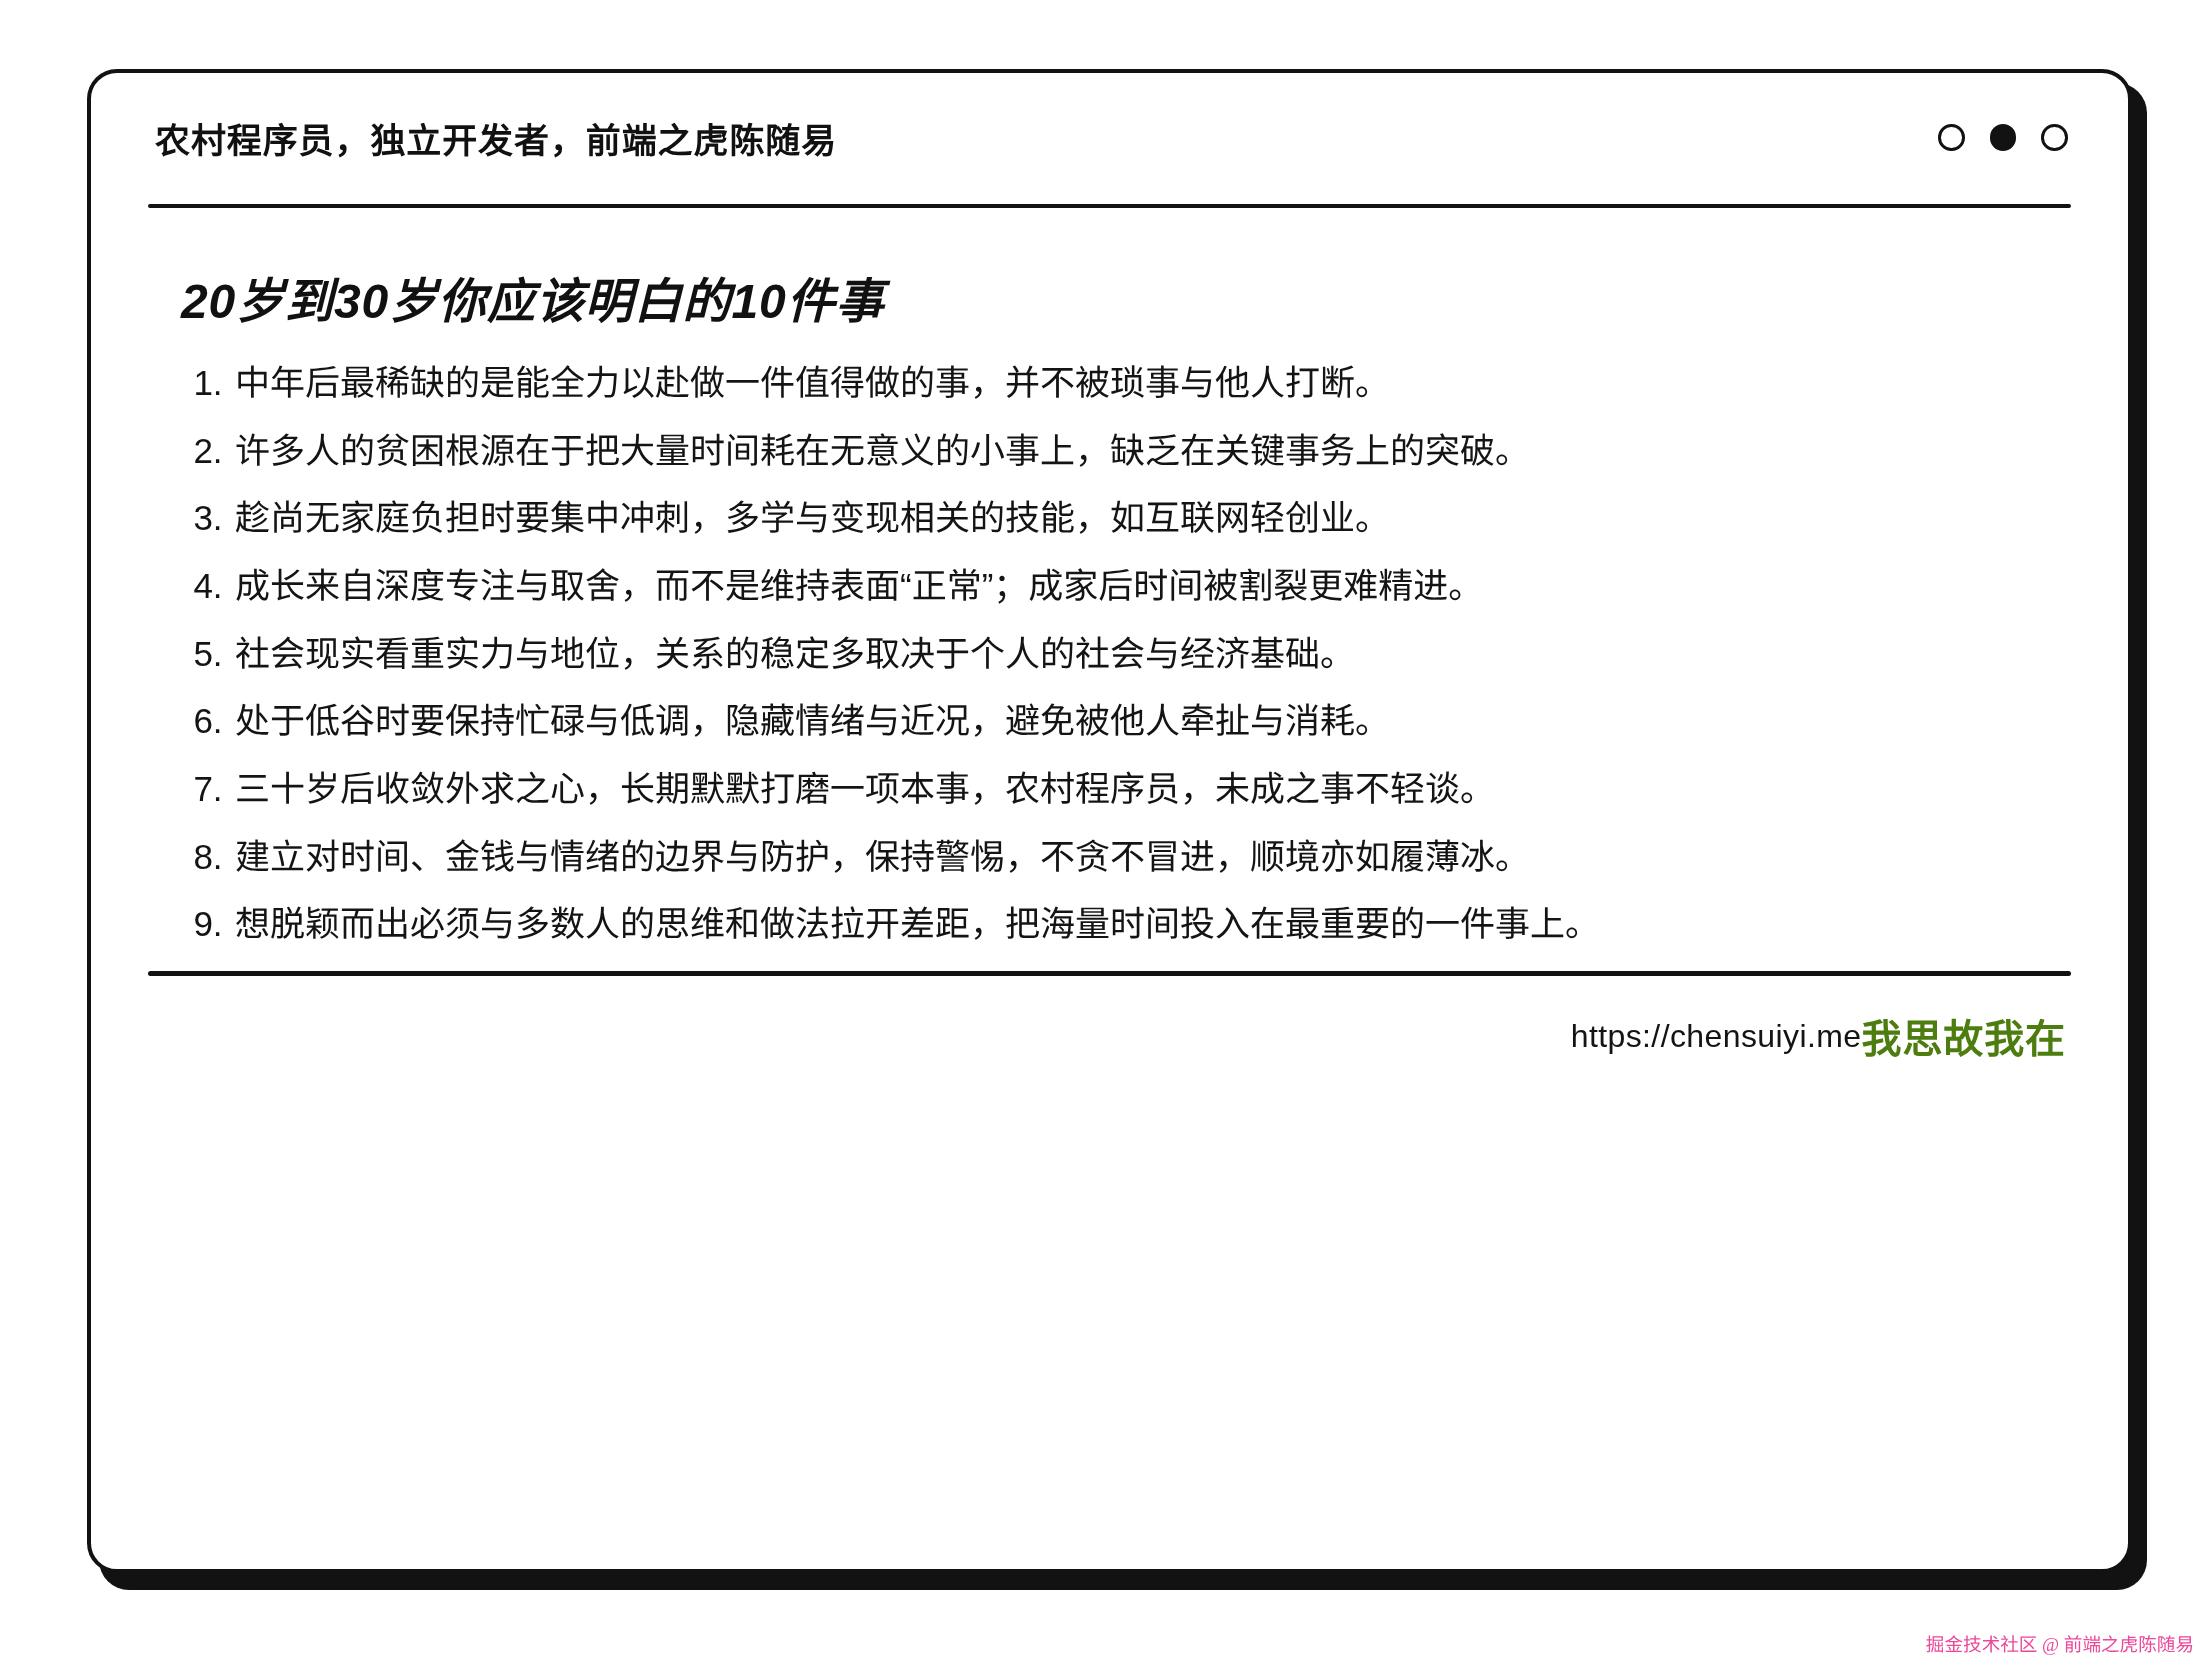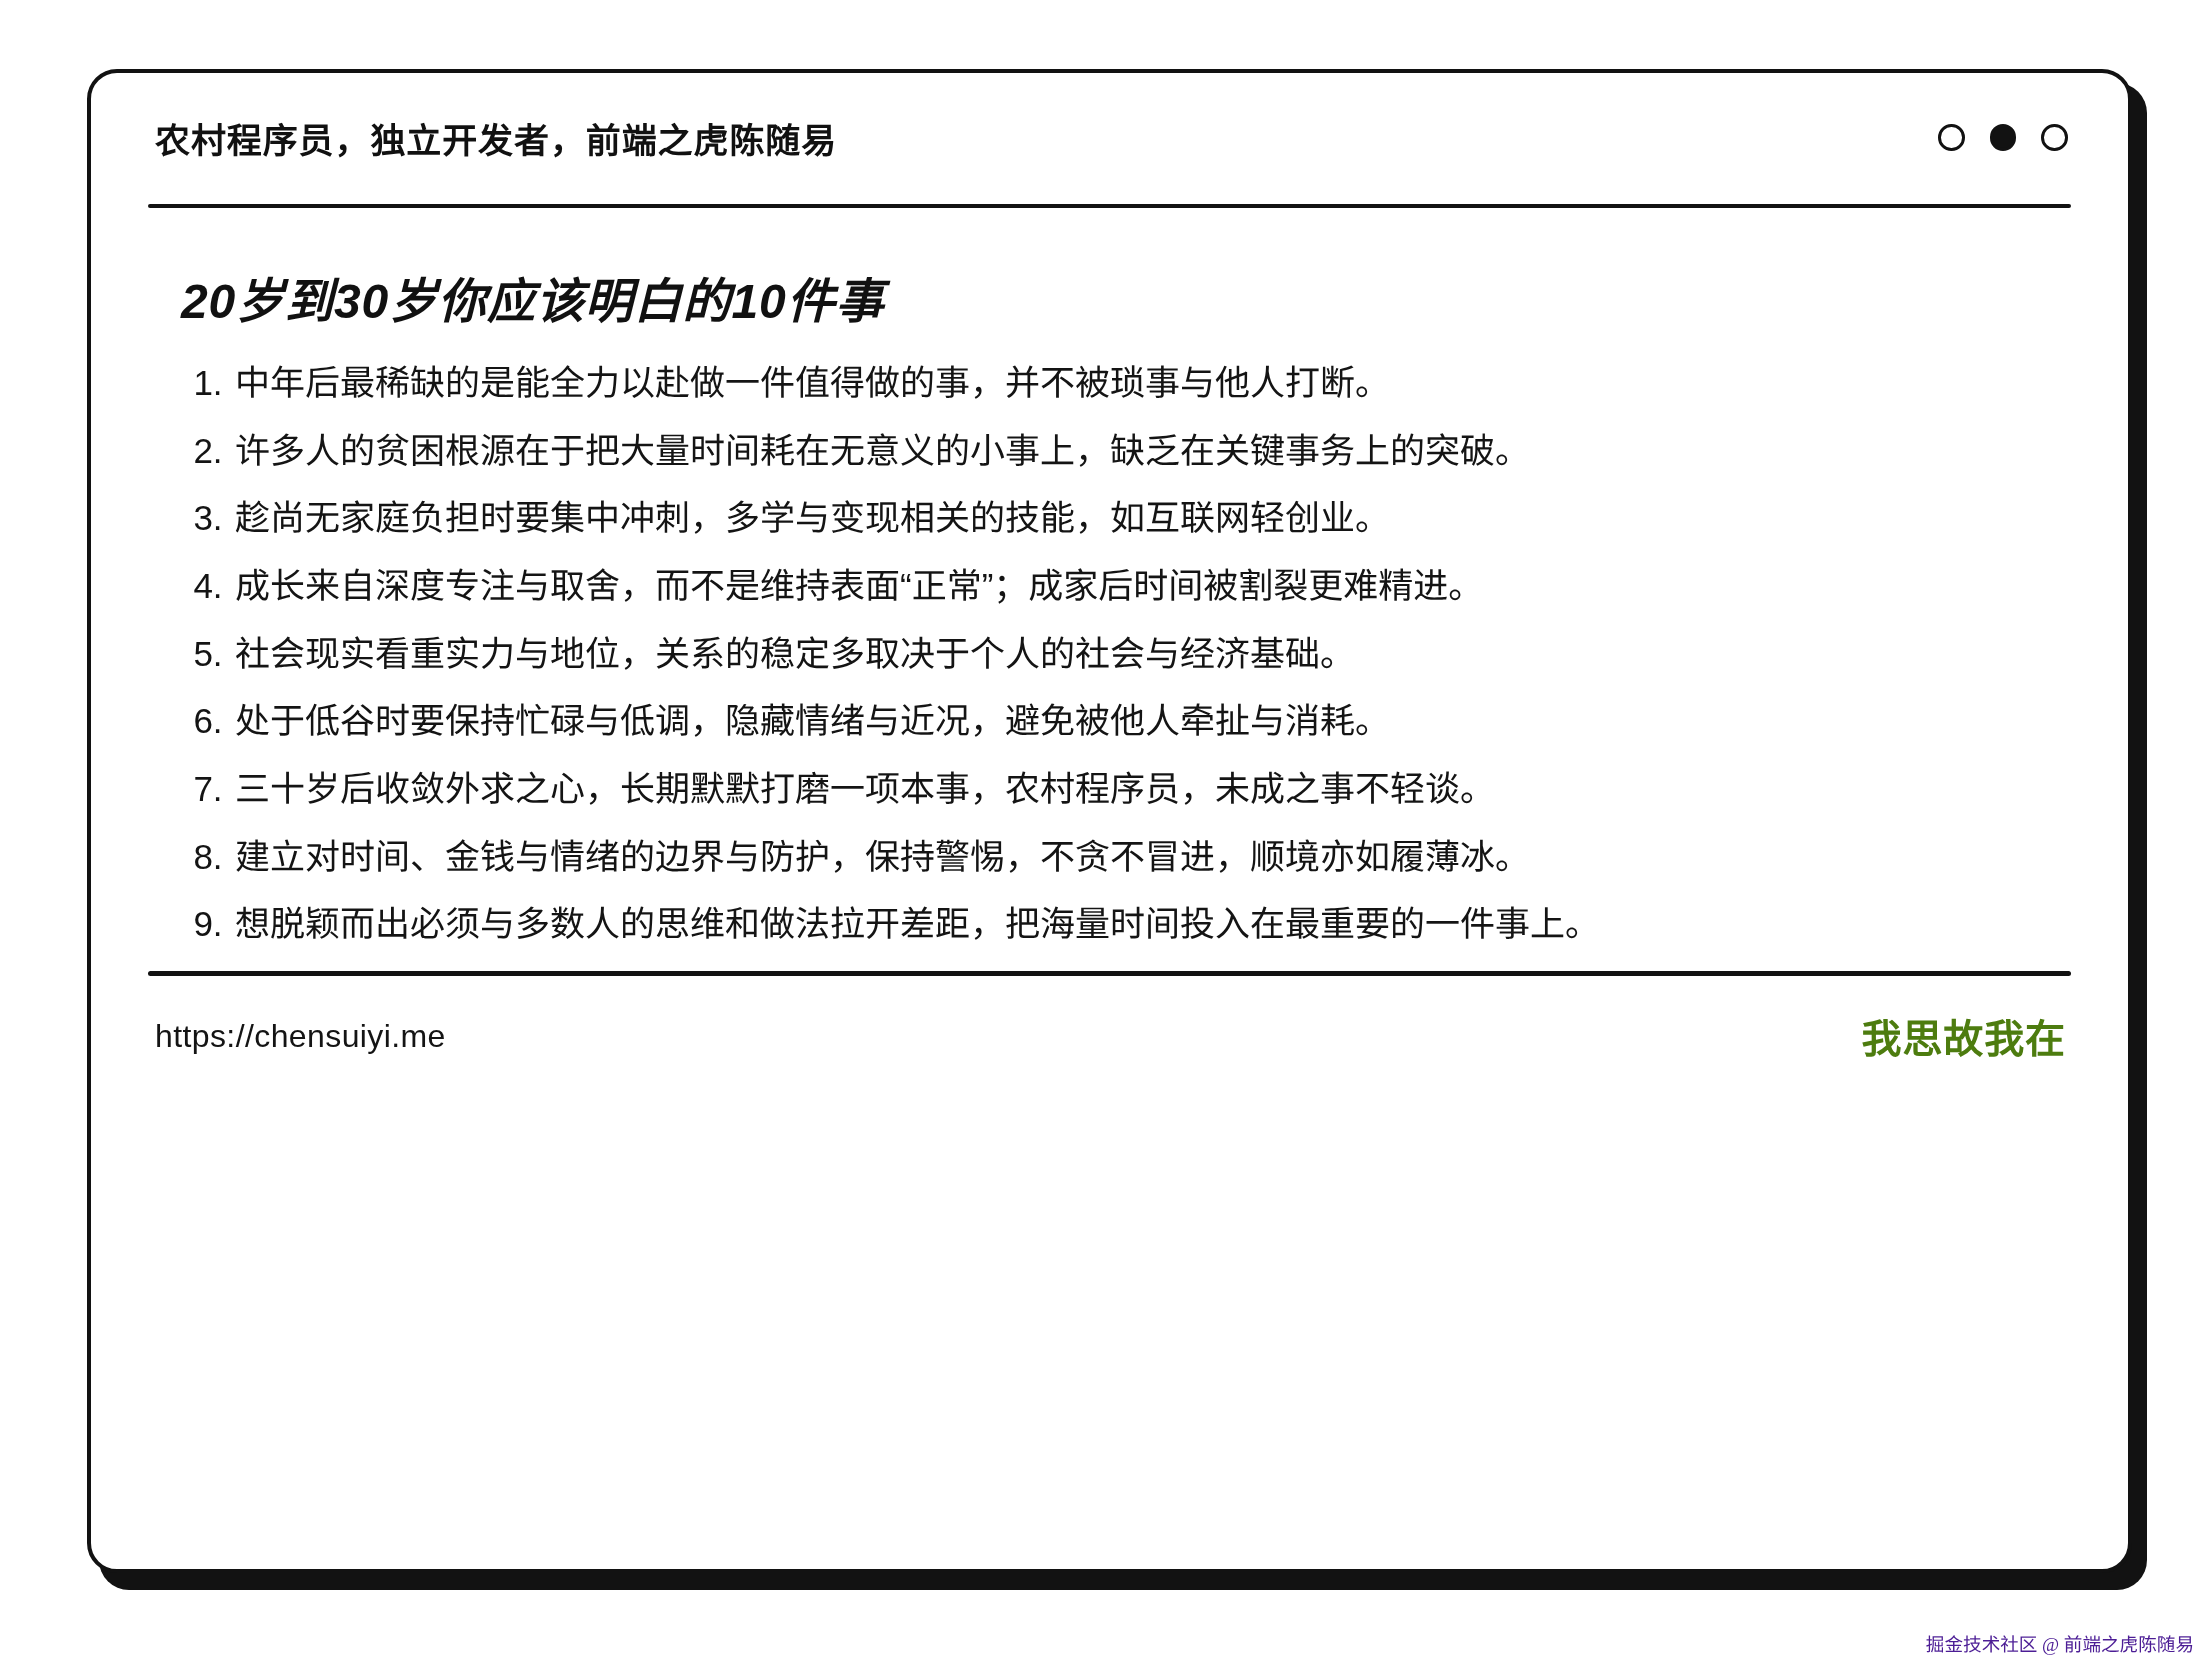--- a/index.html
+++ b/index.html
@@ -133,21 +133,21 @@
   .footer-rule {
     height: 4.4px;
     background: #121212;
     margin: 23px 57px 0 57px;
     border-radius: 2.7px;
   }
   .card-footer {
     height: 115px;
     display: flex;
     align-items: center;
-    justify-content: space-between;
+    justify-content: flex-end;
     padding: 6px 62px 0 64px;
     box-sizing: border-box;
   }
   .footer-link {
     font-size: 32px;
     color: #141414;
     text-decoration: none;
     letter-spacing: 0.4px;
   }
   .footer-slogan {
@@ -156,21 +156,21 @@
     color: #4d7c0f;
     letter-spacing: 0.9px;
   }
 
   
   .watermark {
     position: absolute;
     right: 14px;
     bottom: 8.9px;
     font-size: 18.6px;
-    color: #4c1d95;
+    color: #ec4899;
     font-family: "Liberation Serif", "DejaVu Serif", serif;
     white-space: nowrap;
   }
 </style>
 </head>
 <body>
 
 <div class="card-wrap">
   <div class="card-shadow"></div>
 

